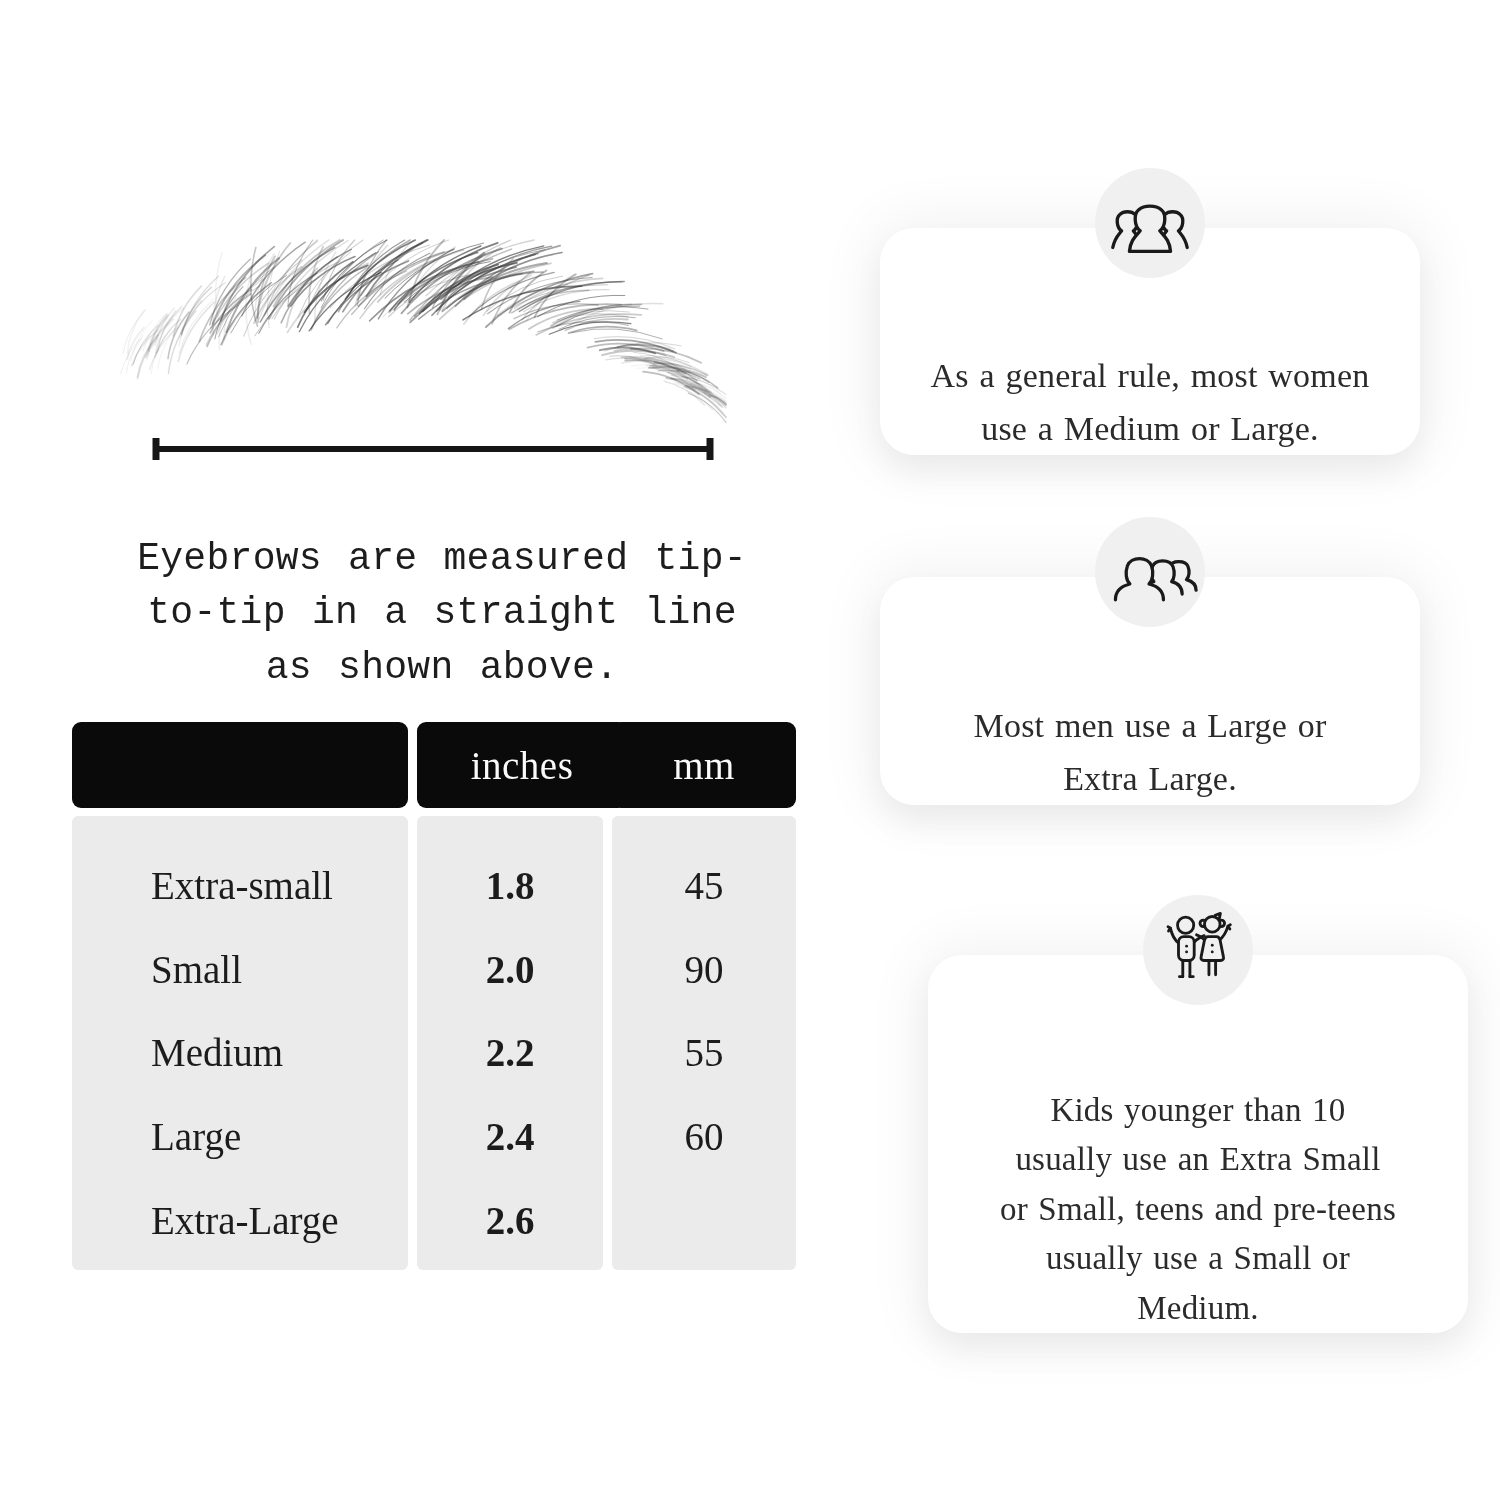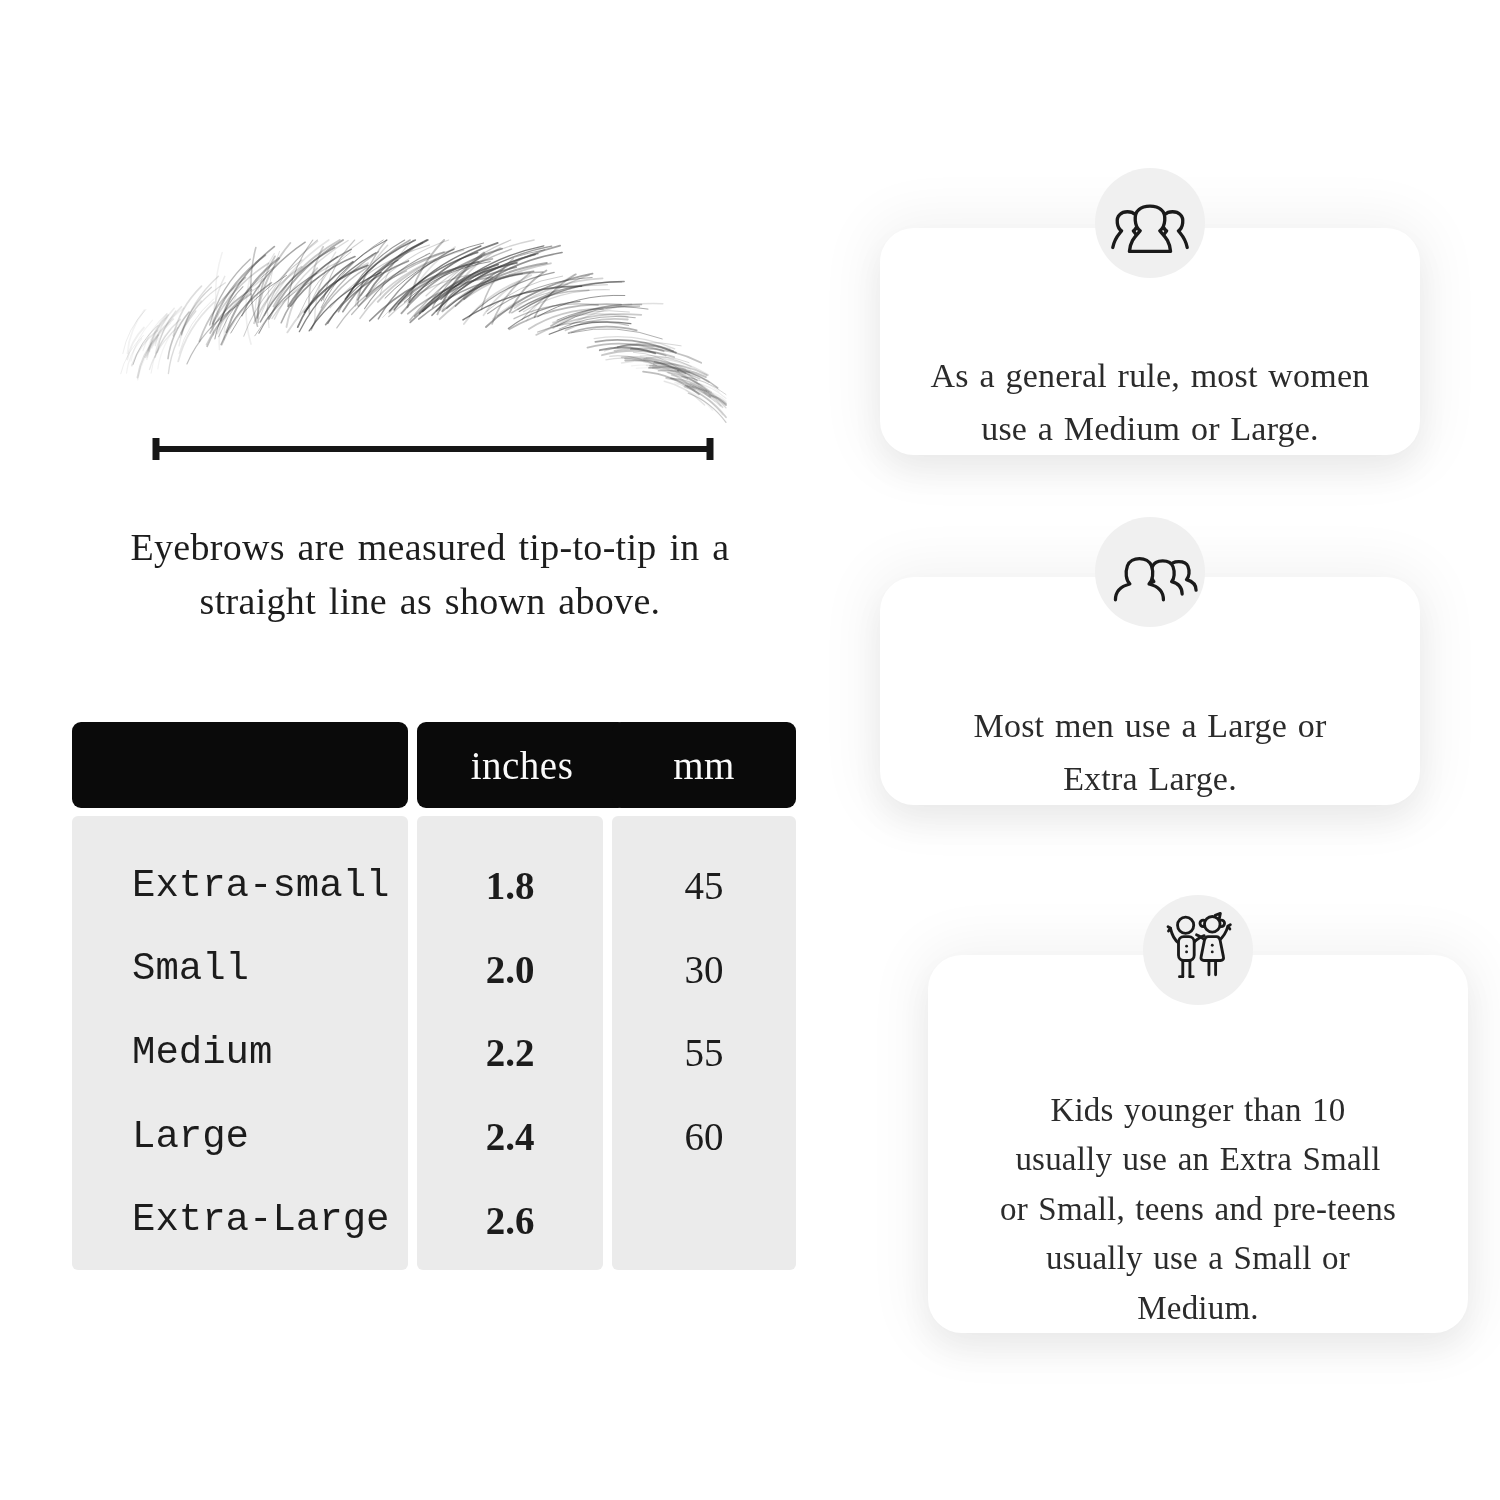--- a/index.html
+++ b/index.html
@@ -6,43 +6,43 @@
   .page{
     position:relative;width:1500px;height:1500px;background:#ffffff;overflow:hidden;
     font-family:"Liberation Serif","DejaVu Serif",serif;color:#1e1e1e;
   }
   
   .brow{position:absolute;left:108px;top:234px;width:628px;height:214px;}
   .brow svg{width:100%;height:100%;display:block;}
   .measure{position:absolute;left:150px;top:436px;width:566px;height:26px;}
   .measure line{stroke:#161616;}
   .caption{
-    position:absolute;left:122px;top:520px;width:616px;margin:0;
+    position:absolute;left:122px;top:520px;width:616px;margin:12px;
     text-align:center;font-size:38px;line-height:1.43;color:#1d1d1d;
-    word-spacing:3px;letter-spacing:0.3px;
+    word-spacing:3px;letter-spacing:0.3px;font-family:Liberation Mono, monospace;
   }
   
   .th{
     position:absolute;top:722px;height:86px;background:#0a0a0a;border-radius:9px;
     color:#fafafa;font-size:39px;display:flex;align-items:center;justify-content:center;
     letter-spacing:0.5px;
   }
   .th1{left:72px;width:336px;}
   .th2{left:417px;width:210px;}
   .th3{left:612px;width:184px;}
   .tc{
     position:absolute;top:816px;height:454px;background:#ebebeb;border-radius:6px;
     display:grid;grid-template-rows:repeat(5,1fr);box-sizing:border-box;
     padding-top:28px;padding-bottom:8px;font-size:39px;color:#1c1c1c;
   }
   .tc1{left:72px;width:336px;}
   .tc2{left:417px;width:186px;font-weight:bold;}
   .tc3{left:612px;width:184px;}
   .cell{display:flex;align-items:center;}
-  .tc1 .cell{padding-left:60px;justify-content:flex-start;font-family:Liberation Mono, monospace;}
+  .tc1 .cell{padding-left:79px;justify-content:flex-start;}
   .tc2 .cell,.tc3 .cell{justify-content:center;}
   
   .card{
     position:absolute;left:880px;width:540px;background:#ffffff;border-radius:34px;
     box-shadow:0 0 55px 12px rgba(0,0,0,0.05),0 18px 32px rgba(0,0,0,0.05);
     display:flex;align-items:flex-end;justify-content:center;box-sizing:border-box;
   }
   .card1{top:228px;height:227px;padding-top:42px;}
   .card2{top:577px;height:228px;padding-top:56px;}
   .card3{top:955px;height:378px;padding-top:34px;margin-left:48px;}
@@ -342,21 +342,21 @@
     </div>
     <div class="tc tc2">
       <div class="cell">1.8</div>
       <div class="cell">2.0</div>
       <div class="cell">2.2</div>
       <div class="cell">2.4</div>
       <div class="cell">2.6</div>
     </div>
     <div class="tc tc3">
       <div class="cell">45</div>
-      <div class="cell">30</div>
+      <div class="cell">90</div>
       <div class="cell">55</div>
       <div class="cell">60</div>
     </div>
   </div>
 
   <div class="card card1">
     <div class="badge">
       <svg width="94" height="66" viewBox="0 0 96 66">
         <path class="icon-fill" d="M10,58 C12,48 16,45 19,41 C14,38 13,28 17,24.5 C21,20.5 29,20.5 33,24.5 C37,28 36,38 31,41 C33,44 36,46 37,52"></path>
         <path class="icon-fill" d="M59,52 C60,46 63,44 65,41 C60,38 59,28 63,24.5 C67,20.5 75,20.5 79,24.5 C83,28 82,38 77,41 C80,45 84,48 86,58"></path>

